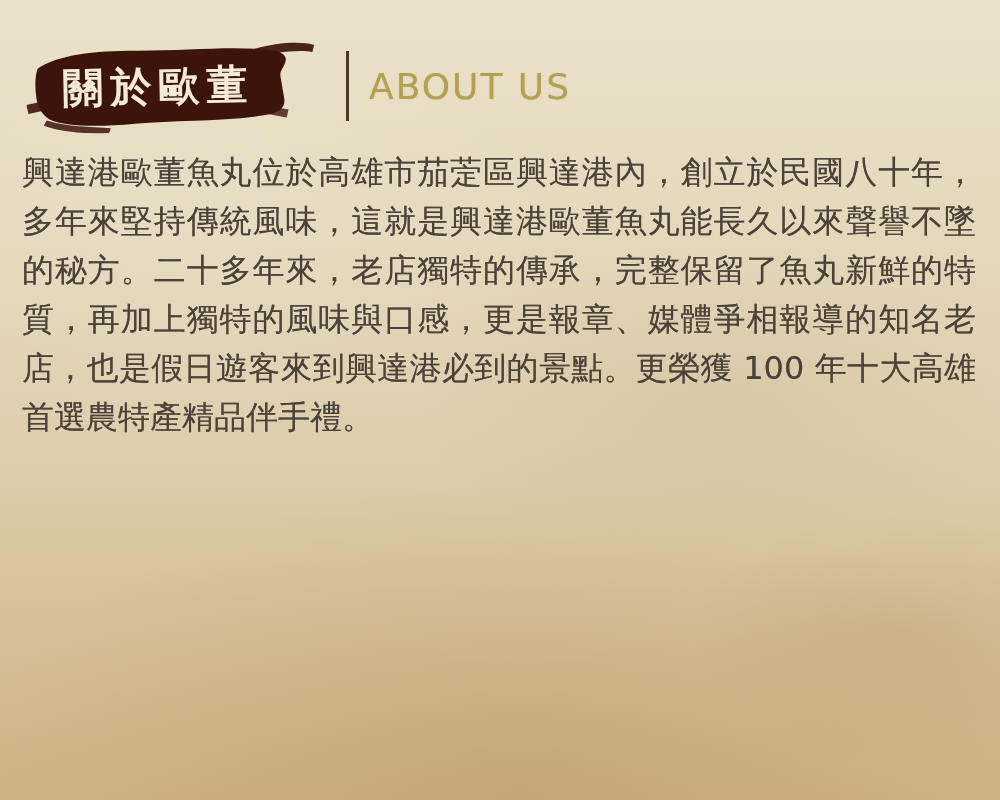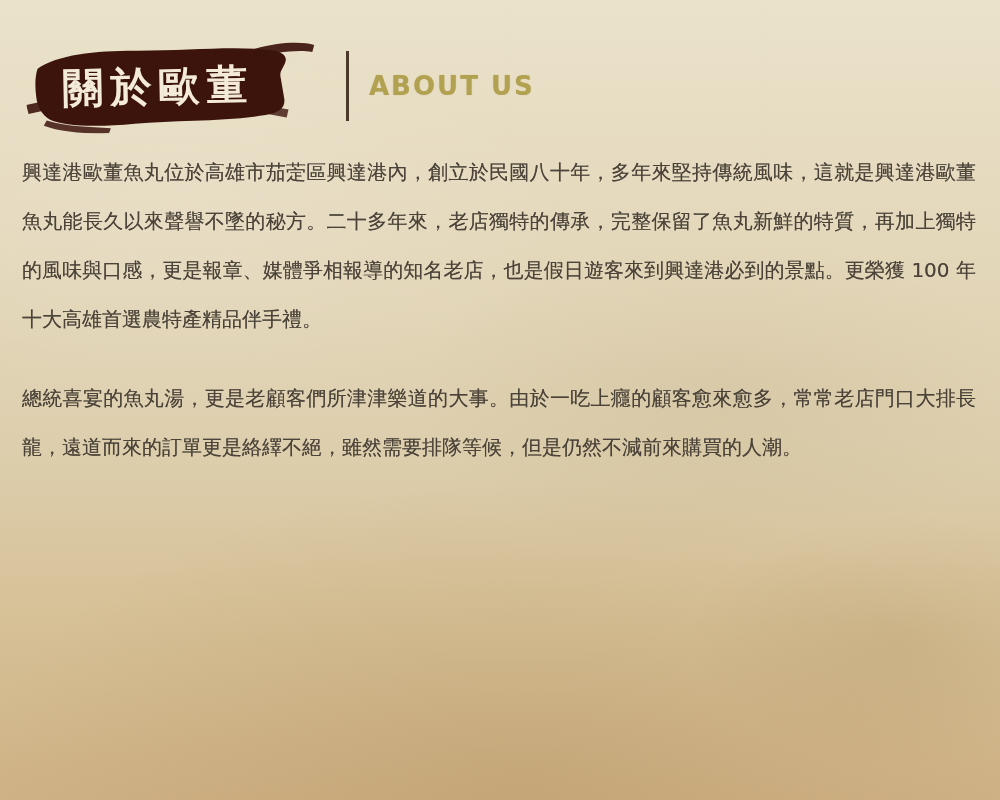--- a/index.html
+++ b/index.html
@@ -54,30 +54,30 @@
   }
   .divider{
     width:3px;height:70px;
     background:var(--divider);
     margin-left:30px;
     flex:0 0 auto;
   }
   .about-en{
     margin-left:20px;
     color:var(--title-en);
-    font-size:26px;
-    font-weight:700;
+    font-size:36px;
+    font-weight:400;
     letter-spacing:2px;
     text-shadow:0 0 1px rgba(178,161,80,0.6);
   }
   .content{
     padding:16px 24px 0 22px;
   }
   .content p{
-    font-size:20px;
+    font-size:32px;
     line-height:49px;
     color:var(--body-text);
     text-align:justify;
     text-shadow:0 0 0.6px rgba(75,67,57,0.65);
     margin-bottom:30px;
   }
 </style>
 </head>
 <body>
 
@@ -101,16 +101,15 @@
       <div class="brush-title">關於歐董</div>
     </div>
 
     <div class="divider"></div>
 
     <div class="about-en">ABOUT US</div>
   </div>
 
   <div class="content">
     <p>興達港歐董魚丸位於高雄市茄萣區興達港內，創立於民國八十年，多年來堅持傳統風味，這就是興達港歐董魚丸能長久以來聲譽不墜的秘方。二十多年來，老店獨特的傳承，完整保留了魚丸新鮮的特質，再加上獨特的風味與口感，更是報章、媒體爭相報導的知名老店，也是假日遊客來到興達港必到的景點。更榮獲 100 年十大高雄首選農特產精品伴手禮。</p>
-    <p>總統喜宴的魚丸湯，更是老顧客們所津津樂道的大事。由於一吃上癮的顧客愈來愈多，常常老店門口大排長龍，遠道而來的訂單更是絡繹不絕，雖然需要排隊等候，但是仍然不減前來購買的人潮。</p>
   </div>
 
 </div>
 
 </body></html>

